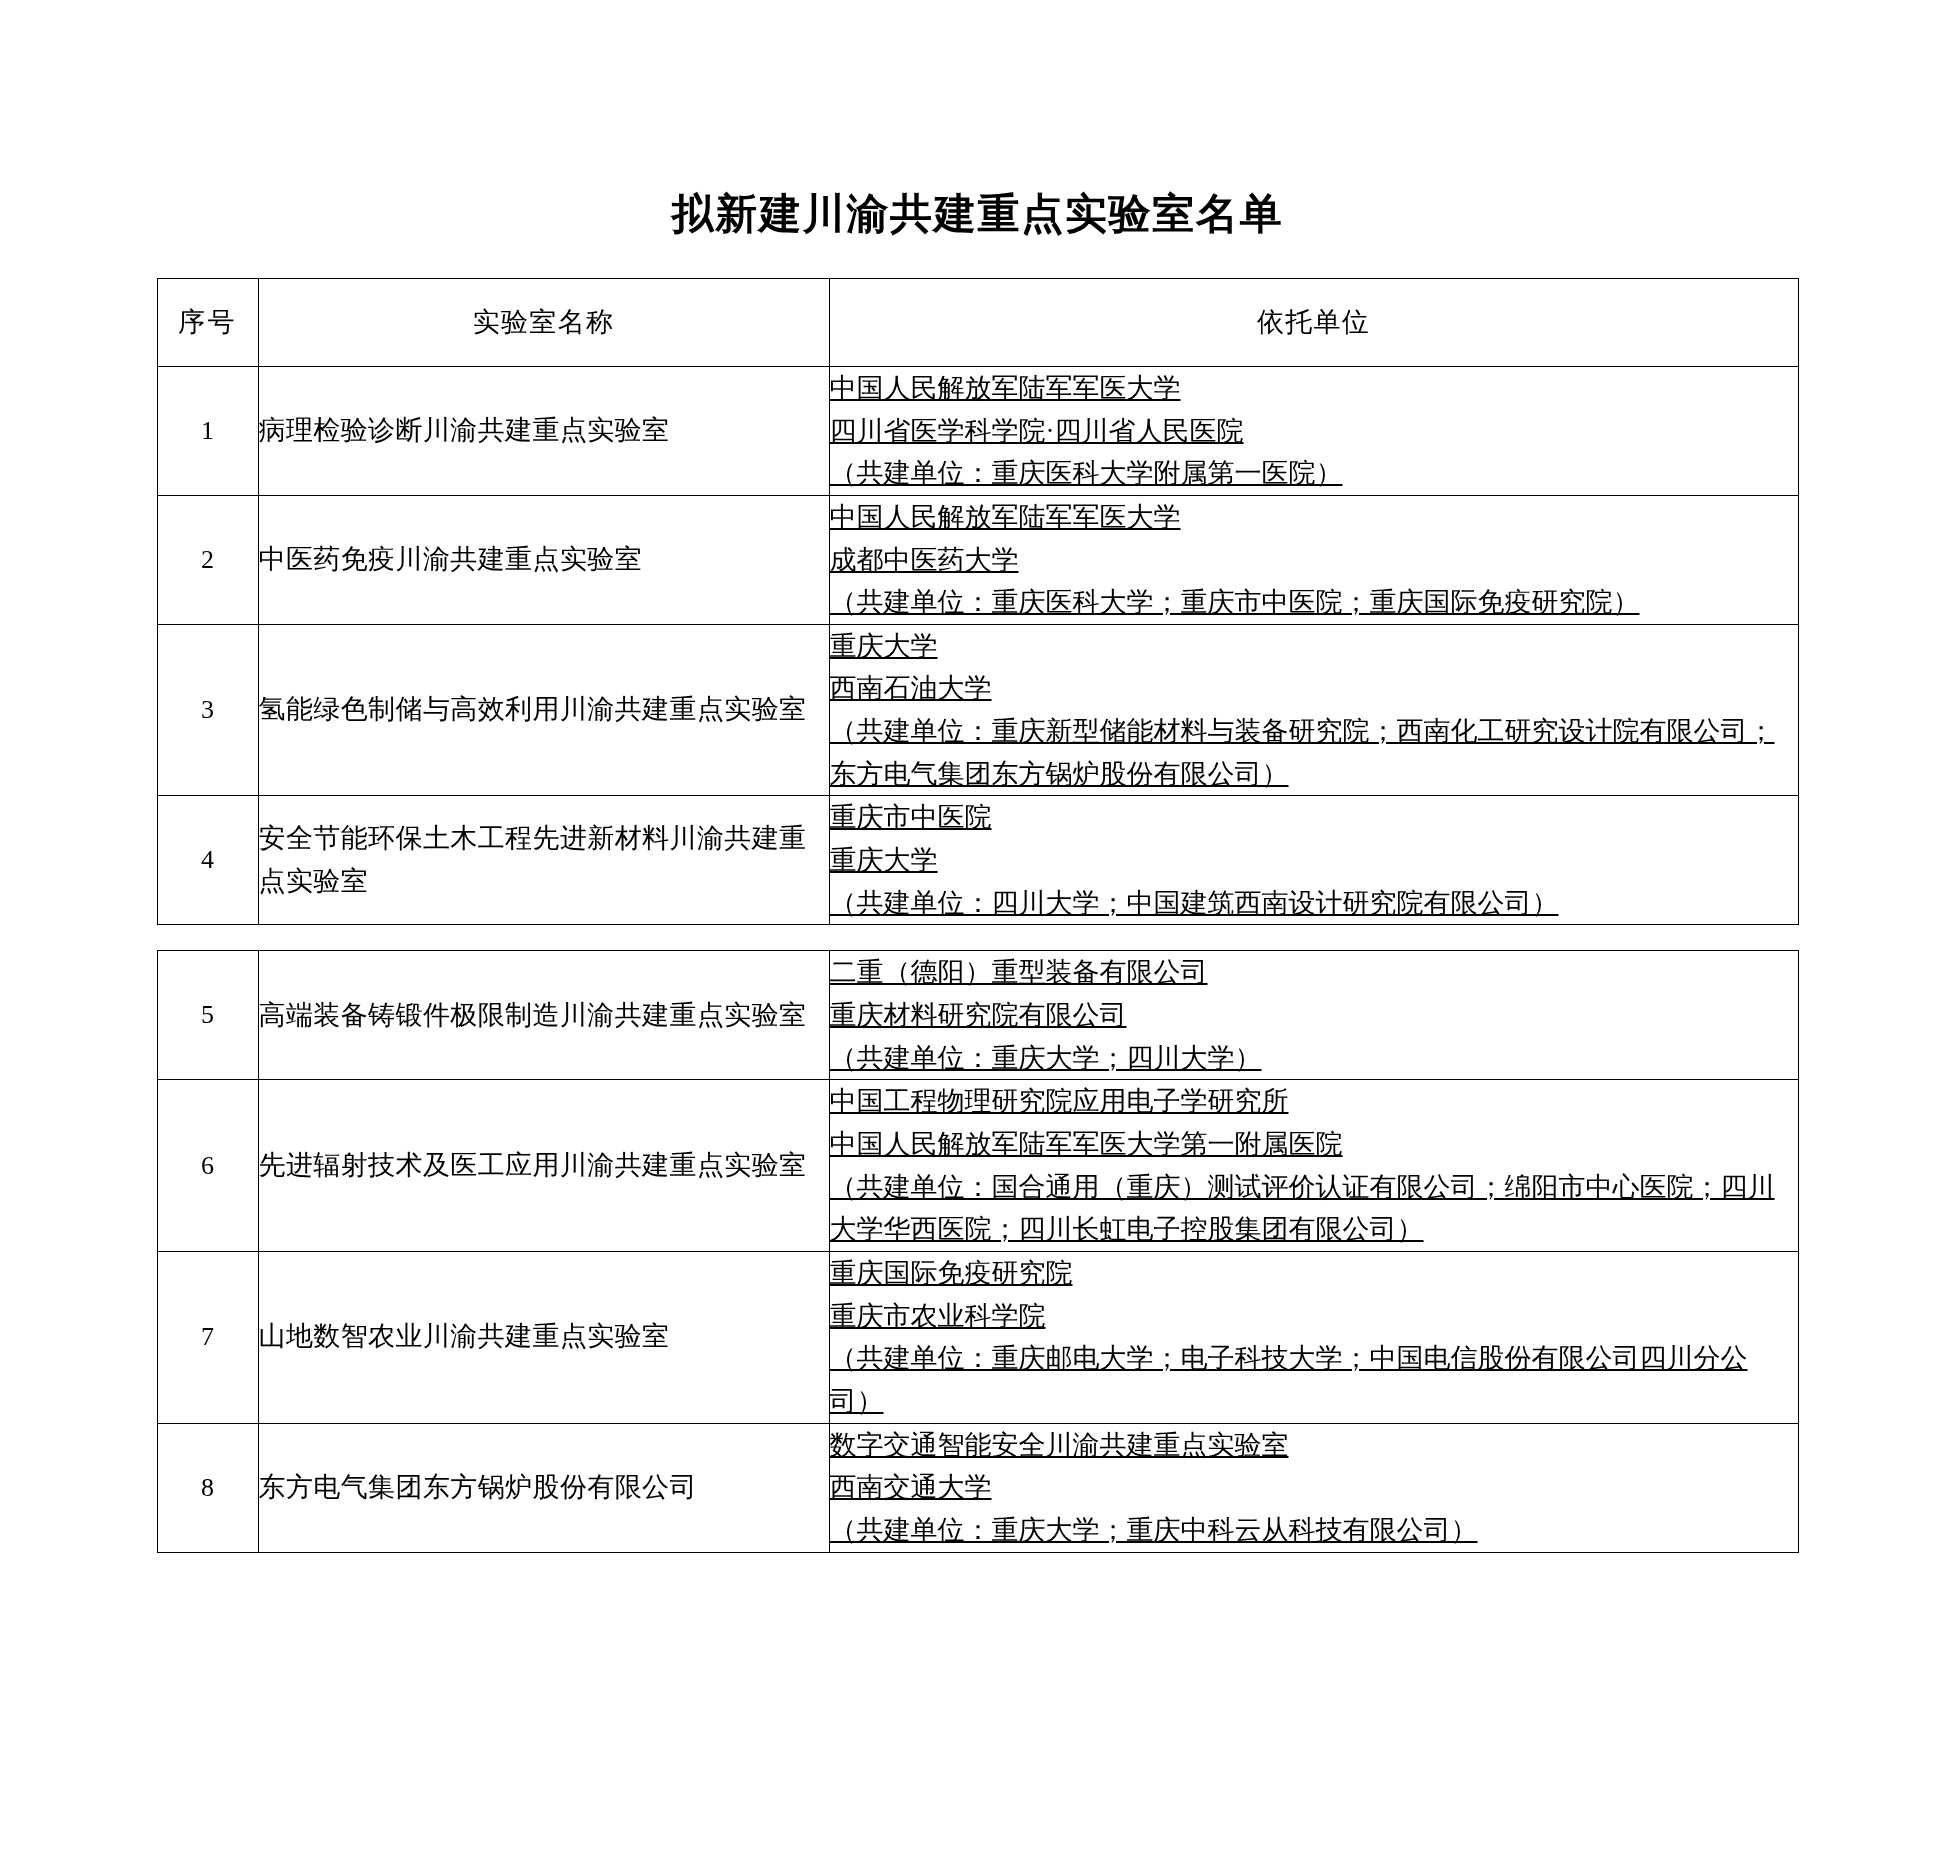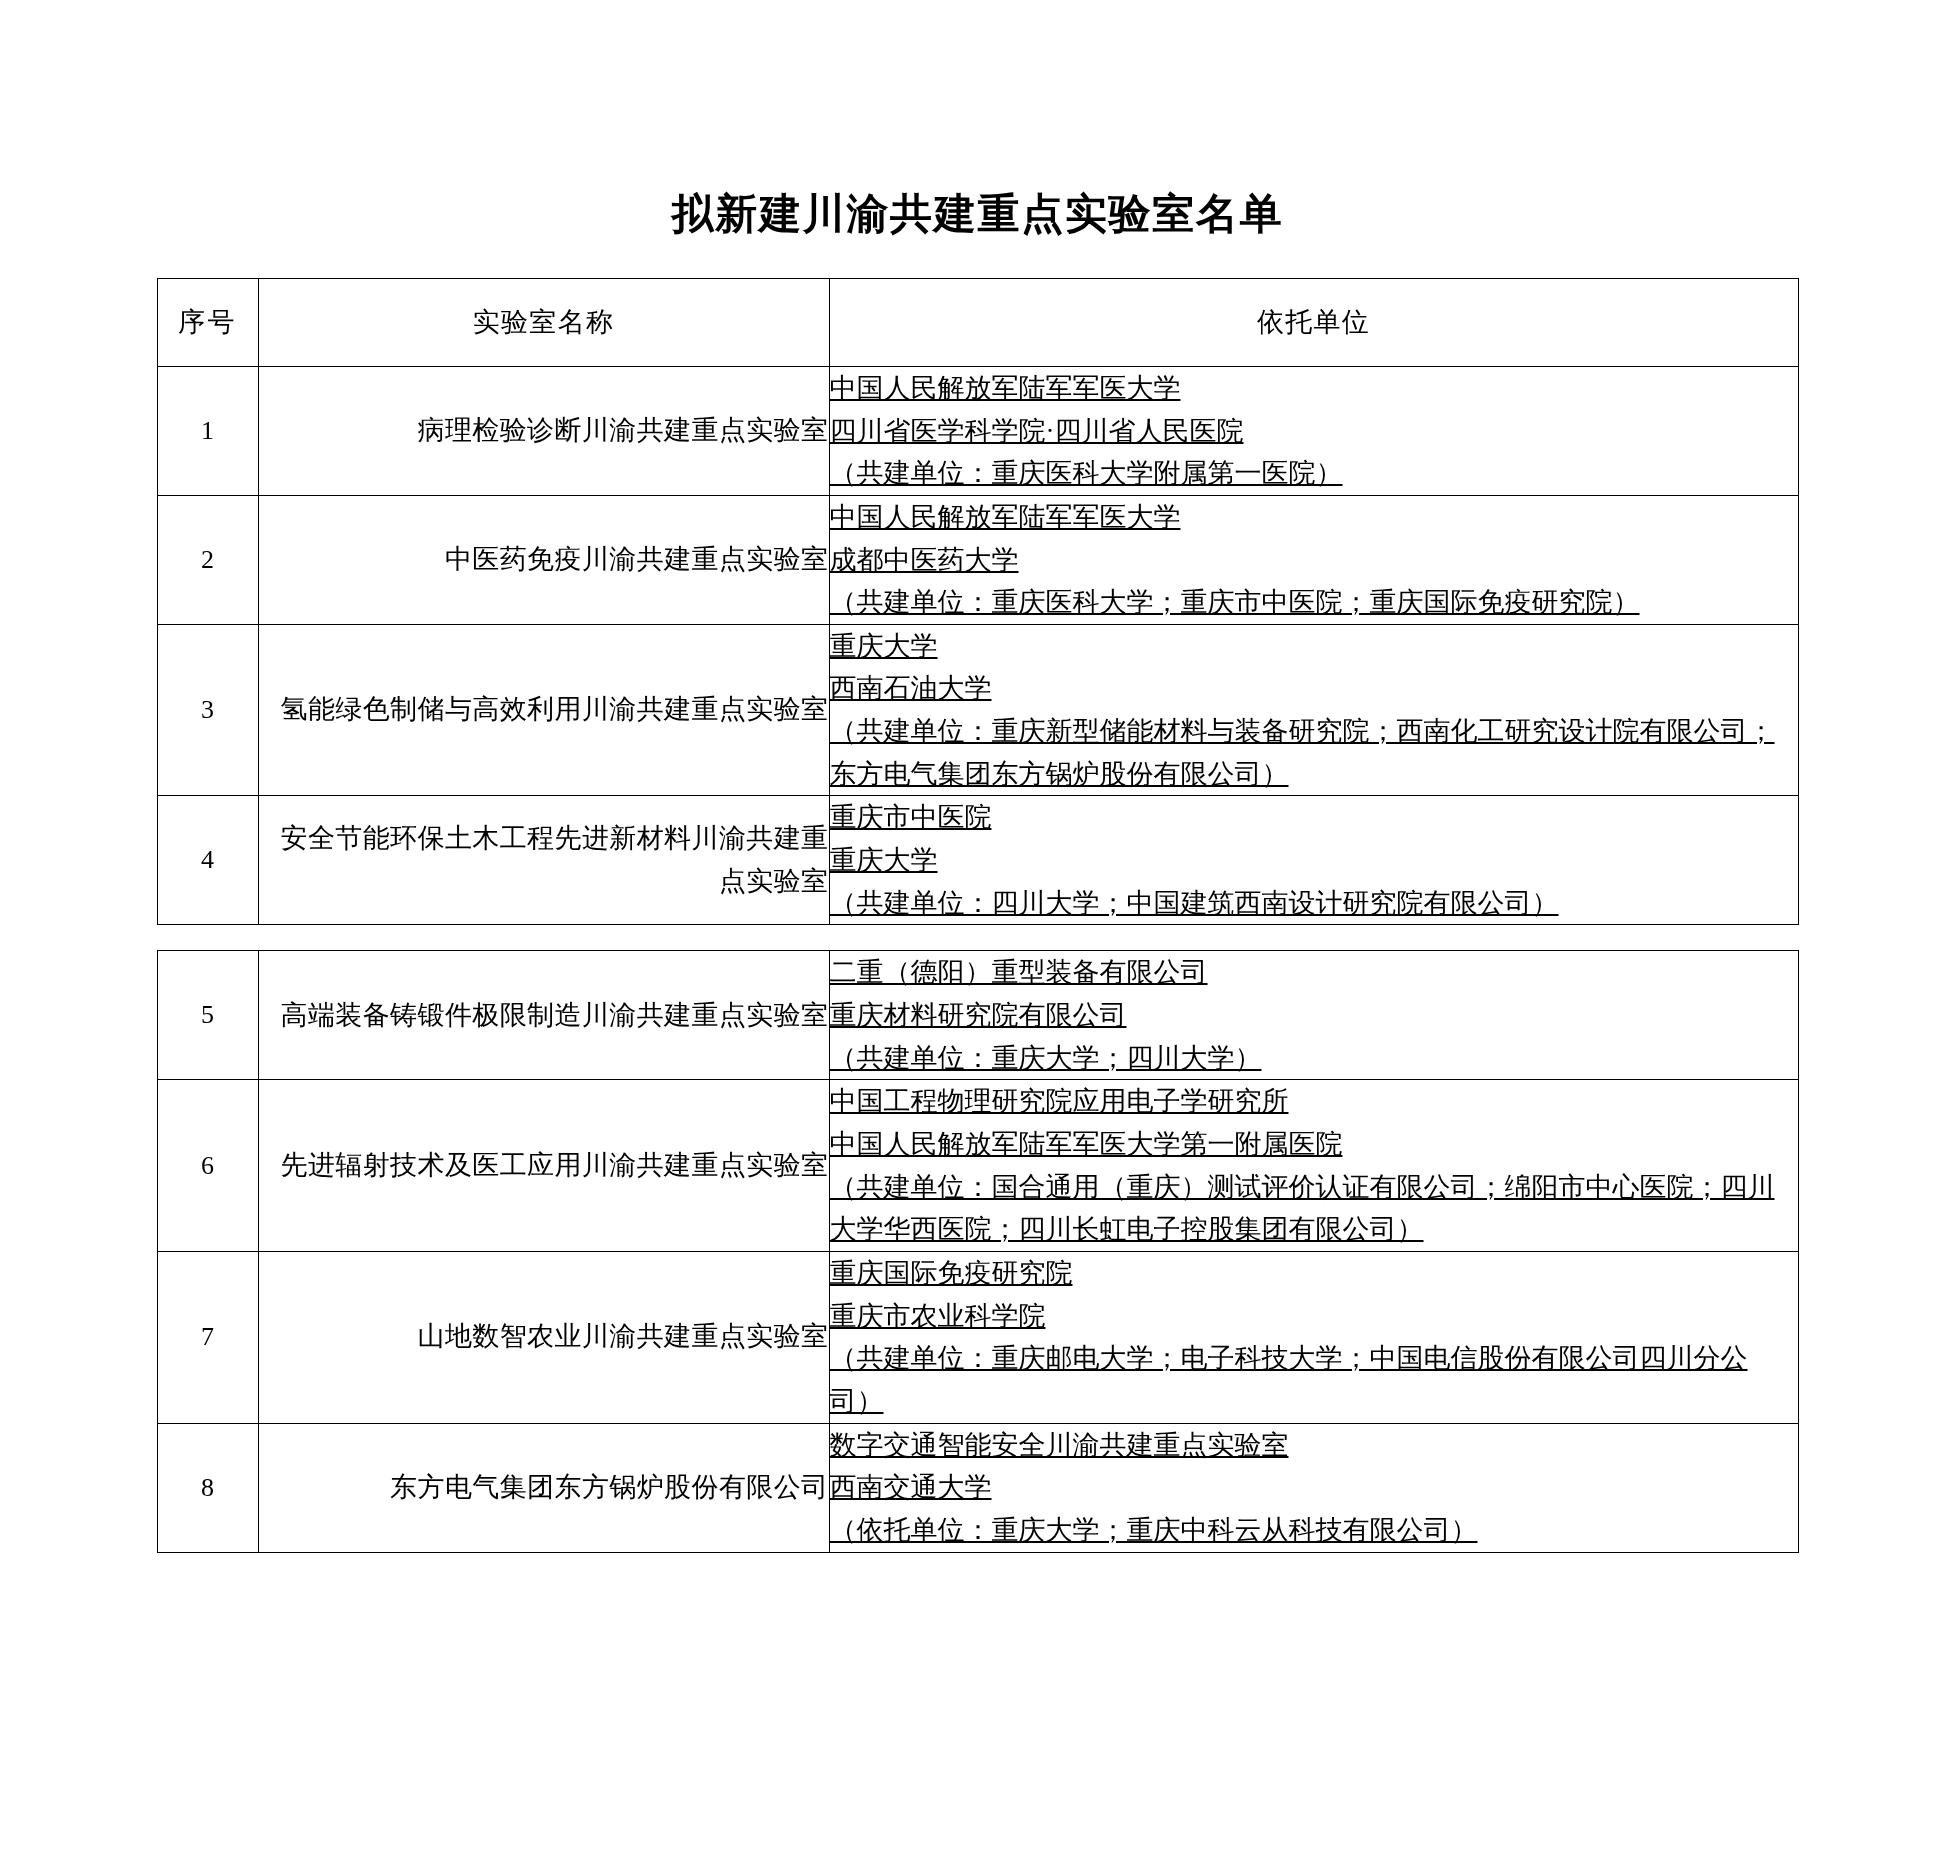--- a/index.html
+++ b/index.html
@@ -60,21 +60,21 @@
     letter-spacing: 1.3px;
   }
   th.th-index { letter-spacing: 2.6px; }
 
   td.cell-index {
     text-align: center;
     font-size: 26px;
     font-family: "Liberation Serif", "DejaVu Serif", serif;
   }
   td.cell-name {
-    text-align: right;
+    text-align: left;
     font-size: 27px;
     line-height: 1.62;
     padding: 7.8px 11.3px 7.8px 11.3px;
     letter-spacing: 0.4px;
   }
   td.cell-org {
     text-align: left;
     font-size: 27px;
     line-height: 1.58;
     padding: 6.1px 6.1px 6.1px 7.8px;
@@ -192,20 +192,20 @@
             <span class="org-line">重庆市农业科学院</span>
             <span class="org-line wrapline">（共建单位：重庆邮电大学；电子科技大学；中国电信股份有限公司四川分公司）</span>
           </td>
         </tr>
         <tr>
           <td class="cell-index">8</td>
           <td class="cell-name">东方电气集团东方锅炉股份有限公司</td>
           <td class="cell-org">
             <span class="org-line">数字交通智能安全川渝共建重点实验室</span>
             <span class="org-line">西南交通大学</span>
-            <span class="org-line wrapline">（依托单位：重庆大学；重庆中科云从科技有限公司）</span>
+            <span class="org-line wrapline">（共建单位：重庆大学；重庆中科云从科技有限公司）</span>
           </td>
         </tr>
       </tbody>
     </table>
   </div>
 </div>
 
 
 </body></html>

